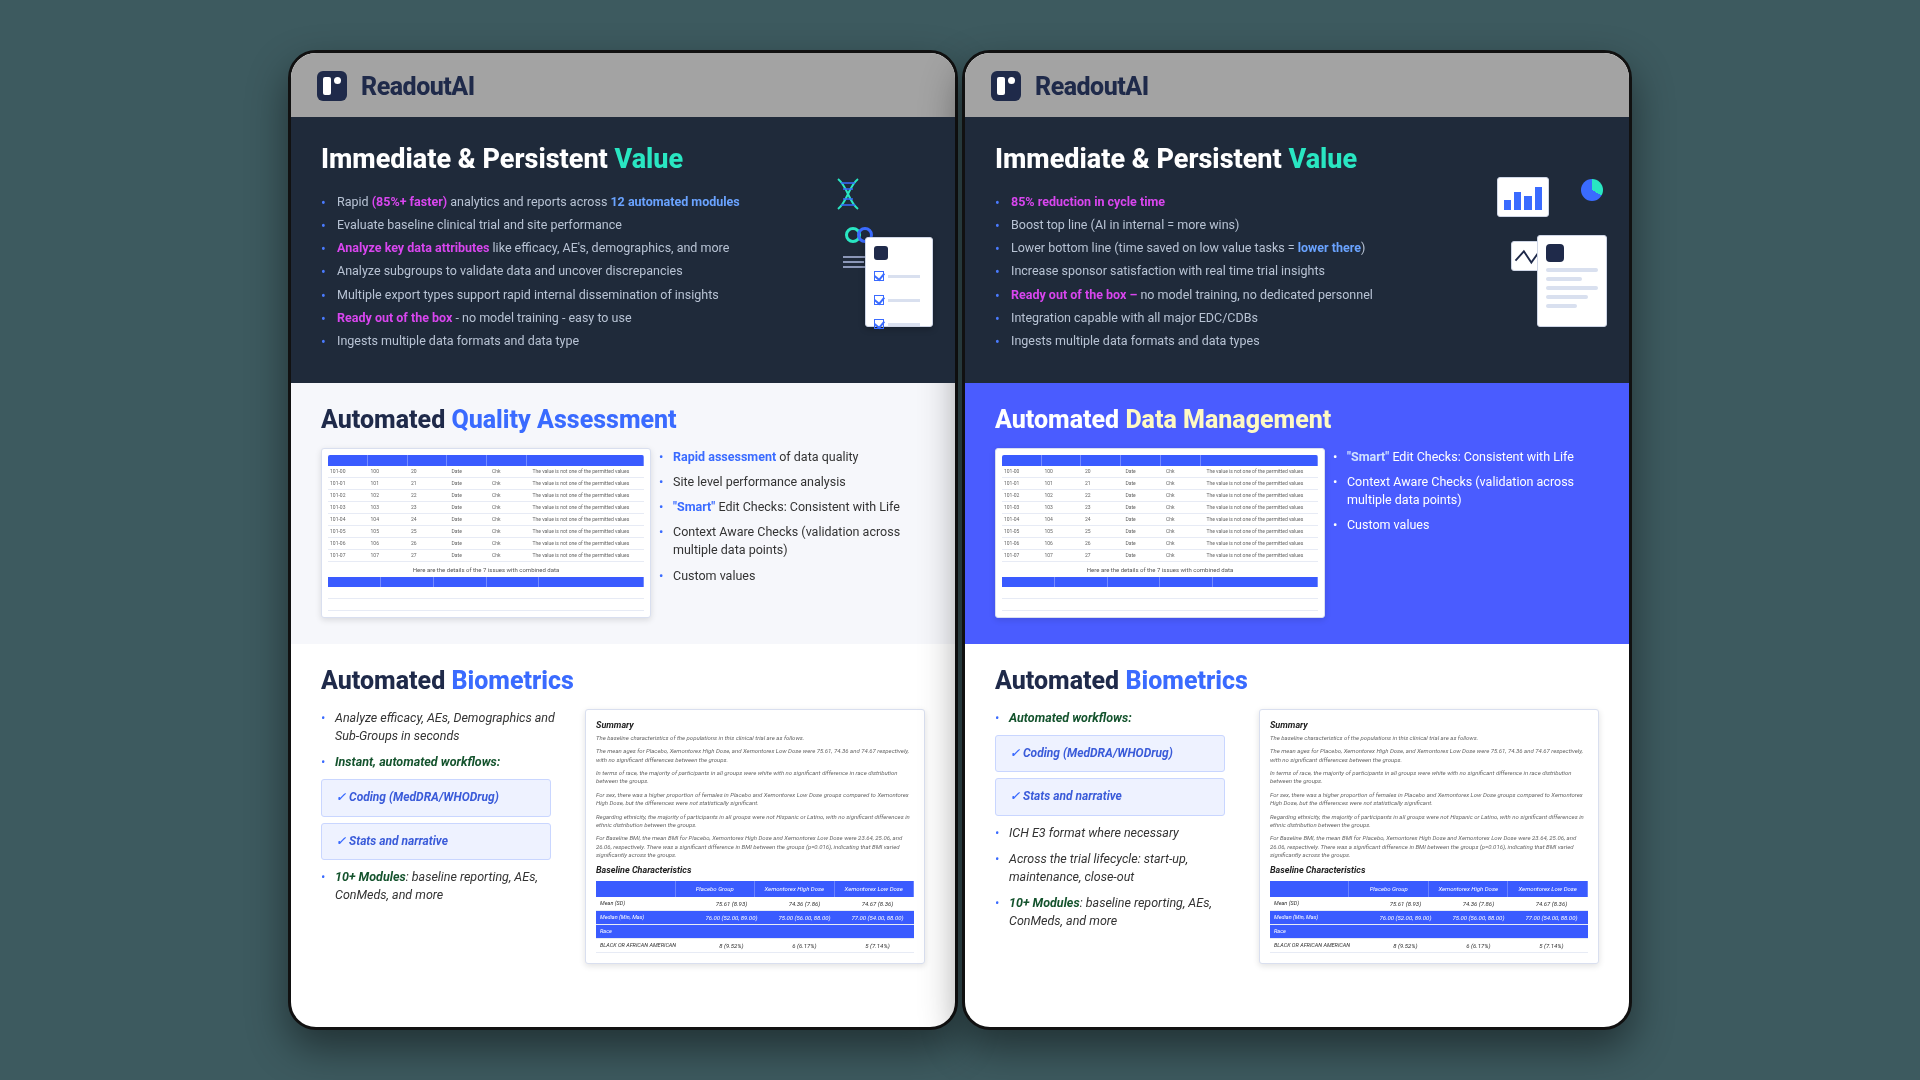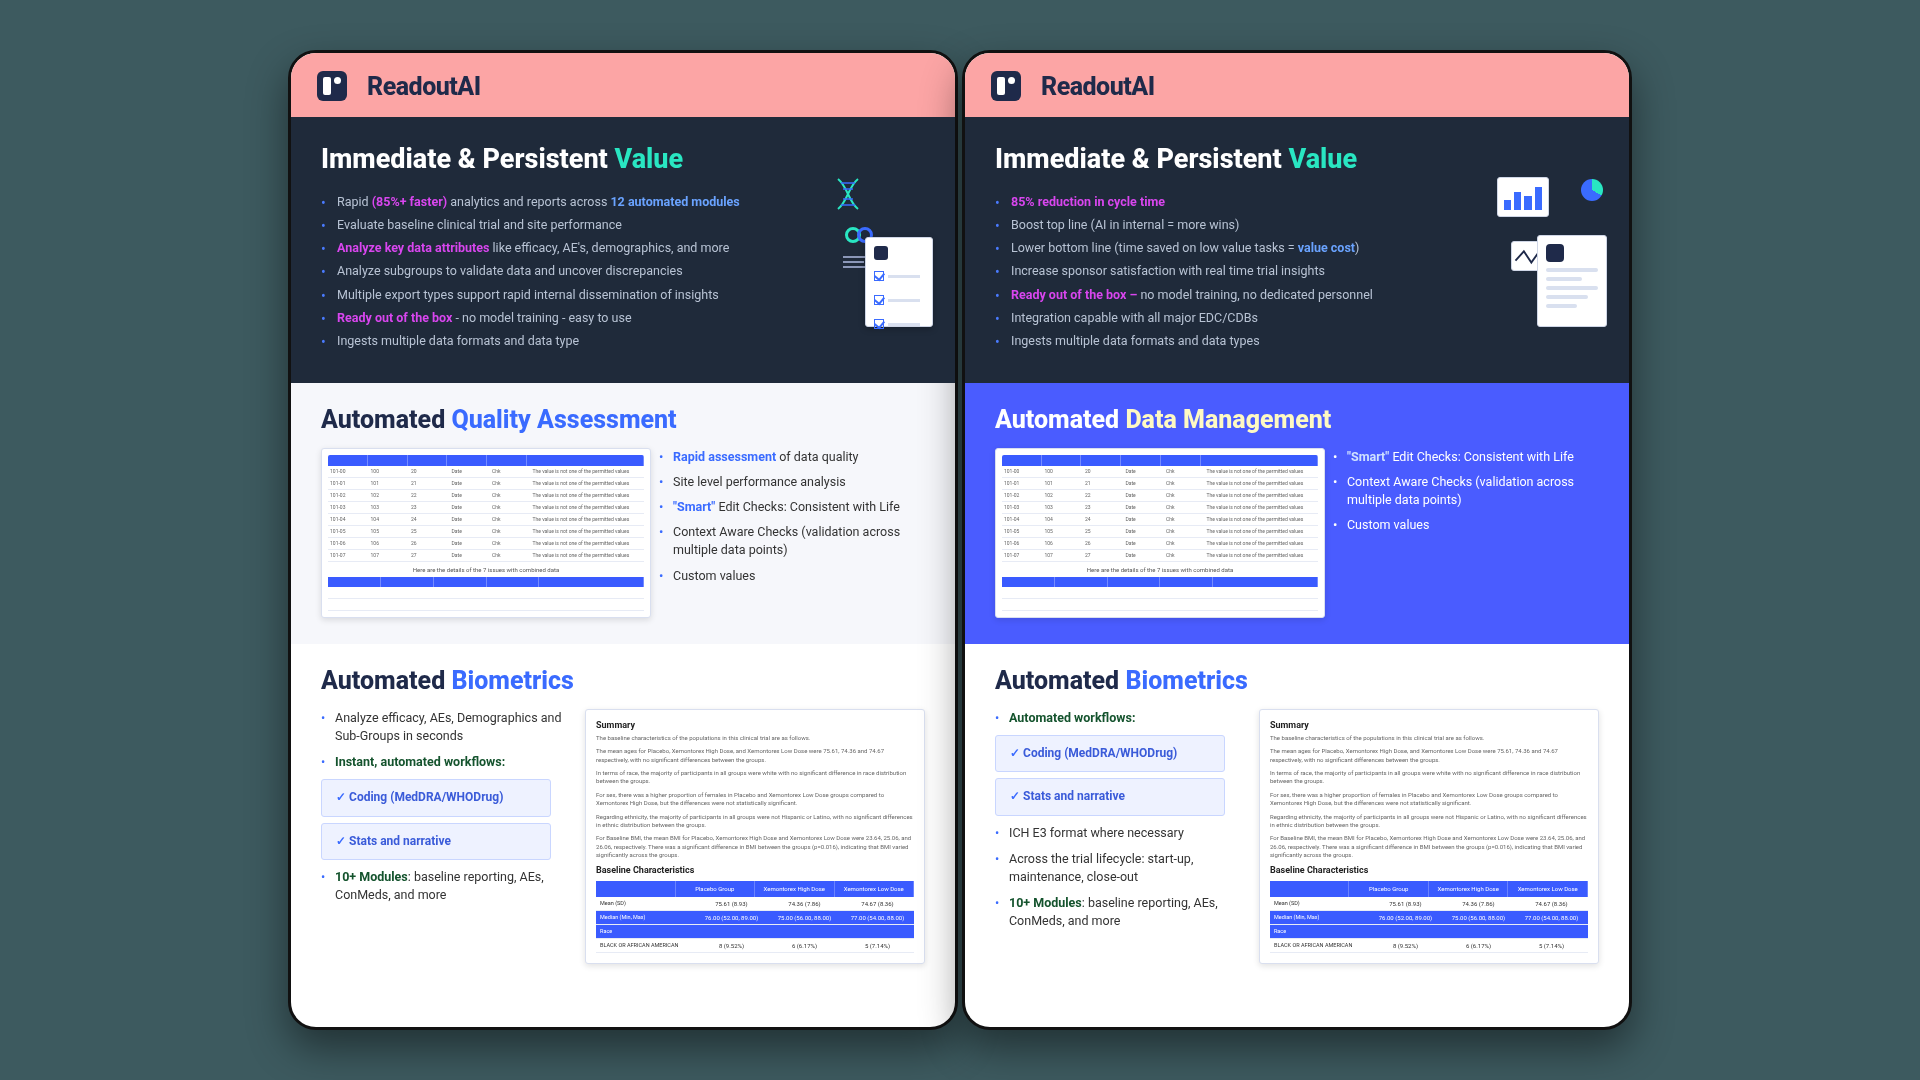--- a/index.html
+++ b/index.html
@@ -19,25 +19,25 @@
     height: 980px;
     background: #fff;
     border-radius: 28px;
     overflow: hidden;
     box-shadow: 0 18px 40px rgba(0,0,0,.45);
     display: flex;
     flex-direction: column;
     border: 3px solid #111;
   }
   .logo-bar {
-    background: #fca5a5;
+    background: #a3a3a3;
     padding: 18px 26px 16px;
     display: flex;
     align-items: center;
-    gap: 20px;
+    gap: 14px;
   }
   .logo-mark {
     width: 30px;
     height: 30px;
     background: #1f2a4a;
     border-radius: 6px;
     position: relative;
   }
   .logo-mark::before {
     content: "";
@@ -166,21 +166,21 @@
     font-size:12.5px;
     line-height:1.45;
   }
   .bullets li{position:relative;padding-left:14px;margin-bottom:7px;color:#333;}
   .section.blue .bullets li{color:#fff;}
   .bullets li::before{content:"•";position:absolute;left:0;color:#3a6bff;font-size:13px;}
   .section.blue .bullets li::before{color:#fff;}
   .bullets .hl{color:#3a6bff;font-weight:700;}
   .section.blue .bullets .hl{color:#cfe1ff;font-weight:700;}
 
-  .bio-row{display:flex;gap:4px;}
+  .bio-row{display:flex;gap:4px;font-style:italic;}
   .bio-left{flex:1;}
   .bio-left ul{list-style:none;font-size:12.5px;line-height:1.45;}
   .bio-left ul > li{position:relative;padding-left:14px;margin-bottom:8px;color:#333;}
   .bio-left ul > li::before{content:"•";position:absolute;left:0;color:#3a6bff;}
   .bio-left .hl{color:#14532d;font-weight:700;}
   .chips{margin:8px 0 8px 0;}
   .chip{
     display:block;background:#eef2ff;border:1px solid #c9d6ff;color:#3a5bd9;
     font-size:12px;font-weight:700;padding:9px 14px;border-radius:3px;margin-bottom:6px;
     max-width: 230px;
@@ -431,21 +431,21 @@
     <div class="logo-text">ReadoutAI</div>
   </div>
 
   <div class="hero">
     <h1>
       <span>Immediate &amp; Persistent </span><span class="accent">Value</span>
     </h1>
     <ul id="hero-right-list">
           <li><span class="hl-green">85% reduction in cycle time</span></li>
           <li>Boost top line (AI in internal = more wins)</li>
-          <li>Lower bottom line (time saved on low value tasks = <span class="hl-blue">value cost</span>)</li>
+          <li>Lower bottom line (time saved on low value tasks = <span class="hl-blue">lower there</span>)</li>
           <li>Increase sponsor satisfaction with real time trial insights</li>
           <li><span class="hl-green">Ready out of the box –</span> no model training, no dedicated personnel</li>
           <li>Integration capable with all major EDC/CDBs</li>
           <li>Ingests multiple data formats and data types</li>
         </ul>
     <div class="hero-art">
       <div class="art-bars">
             <span style="height:40%"></span>
             <span style="height:70%"></span>
             <span style="height:55%"></span>

